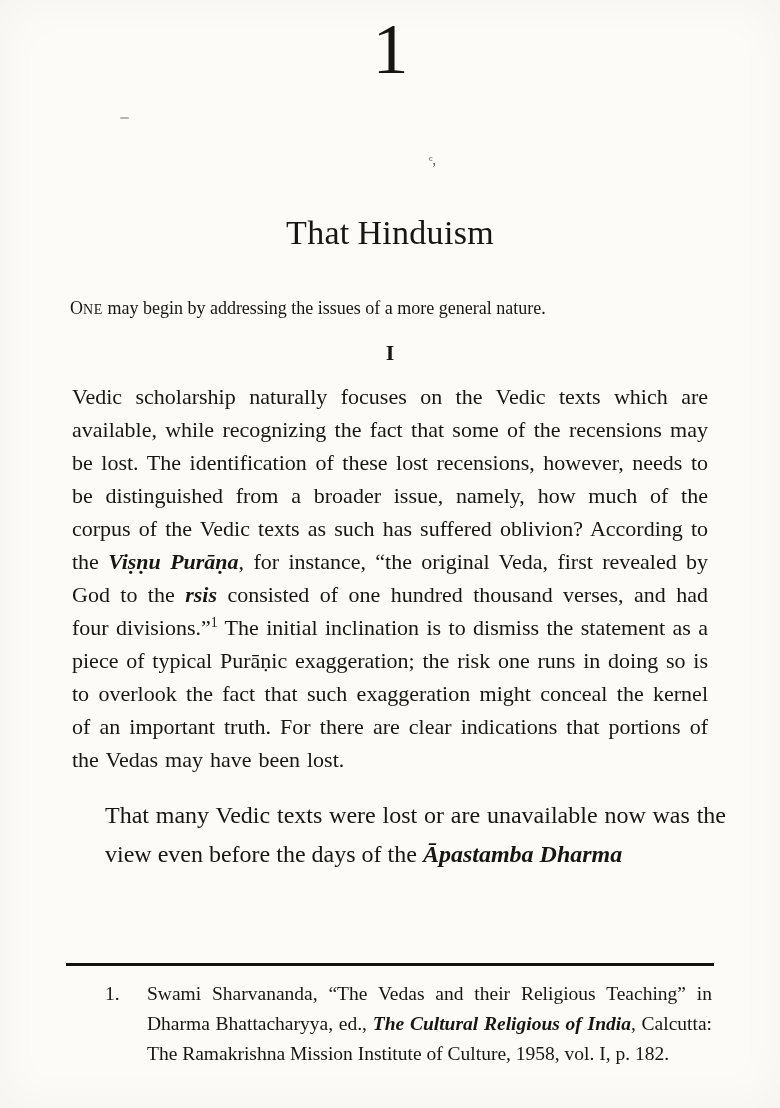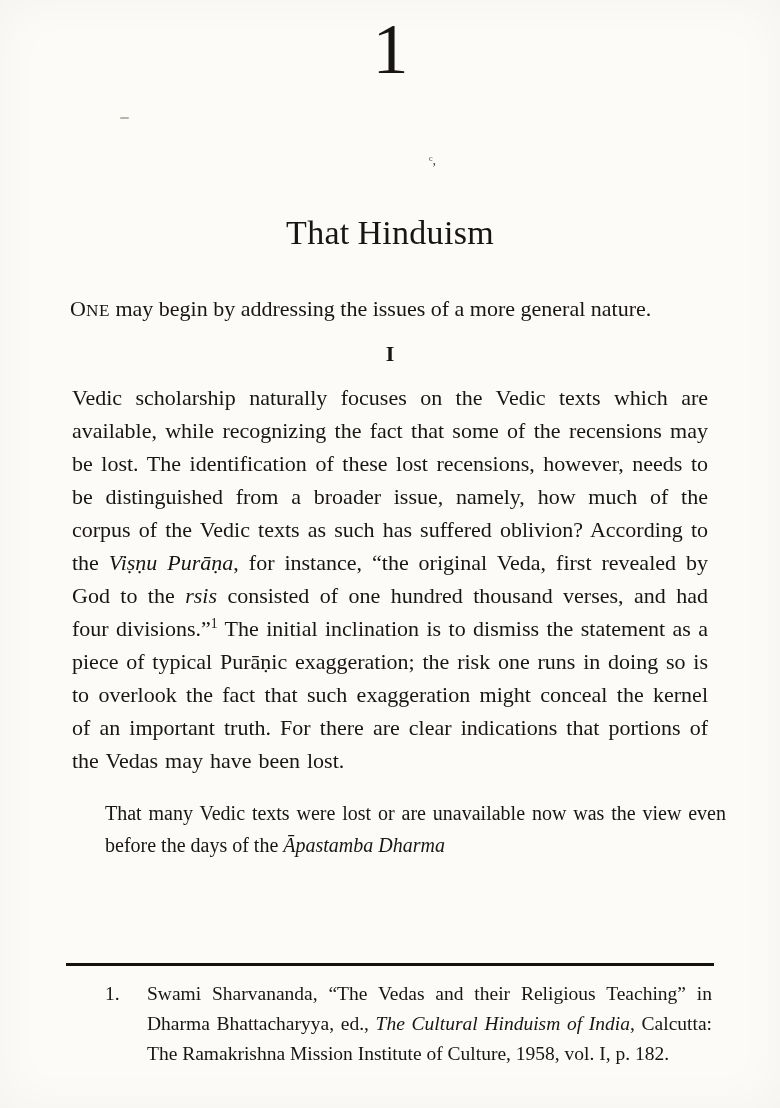--- a/index.html
+++ b/index.html
@@ -32,44 +32,44 @@
   .title{
     margin:126px 0 0 0;
     text-align:center;
     font-size:34px;
     font-weight:400;
     letter-spacing:0.3px;
     word-spacing:-1px;
   }
   .intro{
     margin:40px 70px 0 70px;
-    font-size:22px;
+    font-size:18px;
     line-height:33px;
     text-align:justify;
   }
   .sc{font-size:0.78em;letter-spacing:0.6px;}
   .section-head{
     margin:14px 0 0 0;
     text-align:center;
     font-size:22px;
     font-weight:700;
   }
   .body-par{
     margin:14px 72px 0 72px;
     font-size:22px;
     line-height:33px;
     text-align:justify;
     word-spacing:1.5px;
   }
-  .it{font-style:italic;}
+  .it{font-style:italic;font-weight:bold;}
   sup.fnref{font-size:0.62em;line-height:0;}
   .quote{
     margin:20px 54px 0 105px;
-    font-size:20px;
-    line-height:32px;
+    font-size:24px;
+    line-height:39px;
     text-align:justify;
   }
   .rule{
     position:absolute;
     left:66px;top:963px;
     width:648px;height:0;
     border:none;border-top:3px solid #15120e;
     margin:0;
   }
   .footnote{
@@ -104,16 +104,16 @@
   <div class="section-head">I</div>
 
   <p class="body-par"><span>Vedic scholarship naturally focuses on the Vedic texts which are available, while recognizing the fact that some of the recensions may be lost. The identification of these lost recensions, however, needs to be distinguished from a broader issue, namely, how much of the corpus of the Vedic texts as such has suffered oblivion? According to the </span><span class="it">Viṣṇu Purāṇa</span><span>, for instance, “the original Veda, first revealed by God to the </span><span class="it">rsis</span><span> consisted of one hundred thousand verses, and had four divisions.”</span><sup class="fnref">1</sup><span> The initial inclination is to dismiss the statement as a piece of typical Purāṇic exaggeration; the risk one runs in doing so is to overlook the fact that such exaggeration might conceal the kernel of an important truth. For there are clear indications that portions of the Vedas may have been lost.</span></p>
 
   <blockquote class="quote"><span>That many Vedic texts were lost or are unavailable now was the view even before the days of the </span><span class="it">Āpastamba Dharma</span></blockquote>
 
   <hr class="rule">
 
   <div class="footnote">
     <span class="fn-number">1.</span>
-    <p class="fn-text"><span>Swami Sharvananda, “The Vedas and their Religious Teaching” in Dharma Bhattacharyya, ed., </span><span class="it">The Cultural Hinduism of India</span><span>, Calcutta: The Ramakrishna Mission Institute of Culture, 1958, vol. I, p. 182.</span></p>
+    <p class="fn-text"><span>Swami Sharvananda, “The Vedas and their Religious Teaching” in Dharma Bhattacharyya, ed., </span><span class="it">The Cultural Religious of India</span><span>, Calcutta: The Ramakrishna Mission Institute of Culture, 1958, vol. I, p. 182.</span></p>
   </div>
 
 </main>
 
 </body></html>

